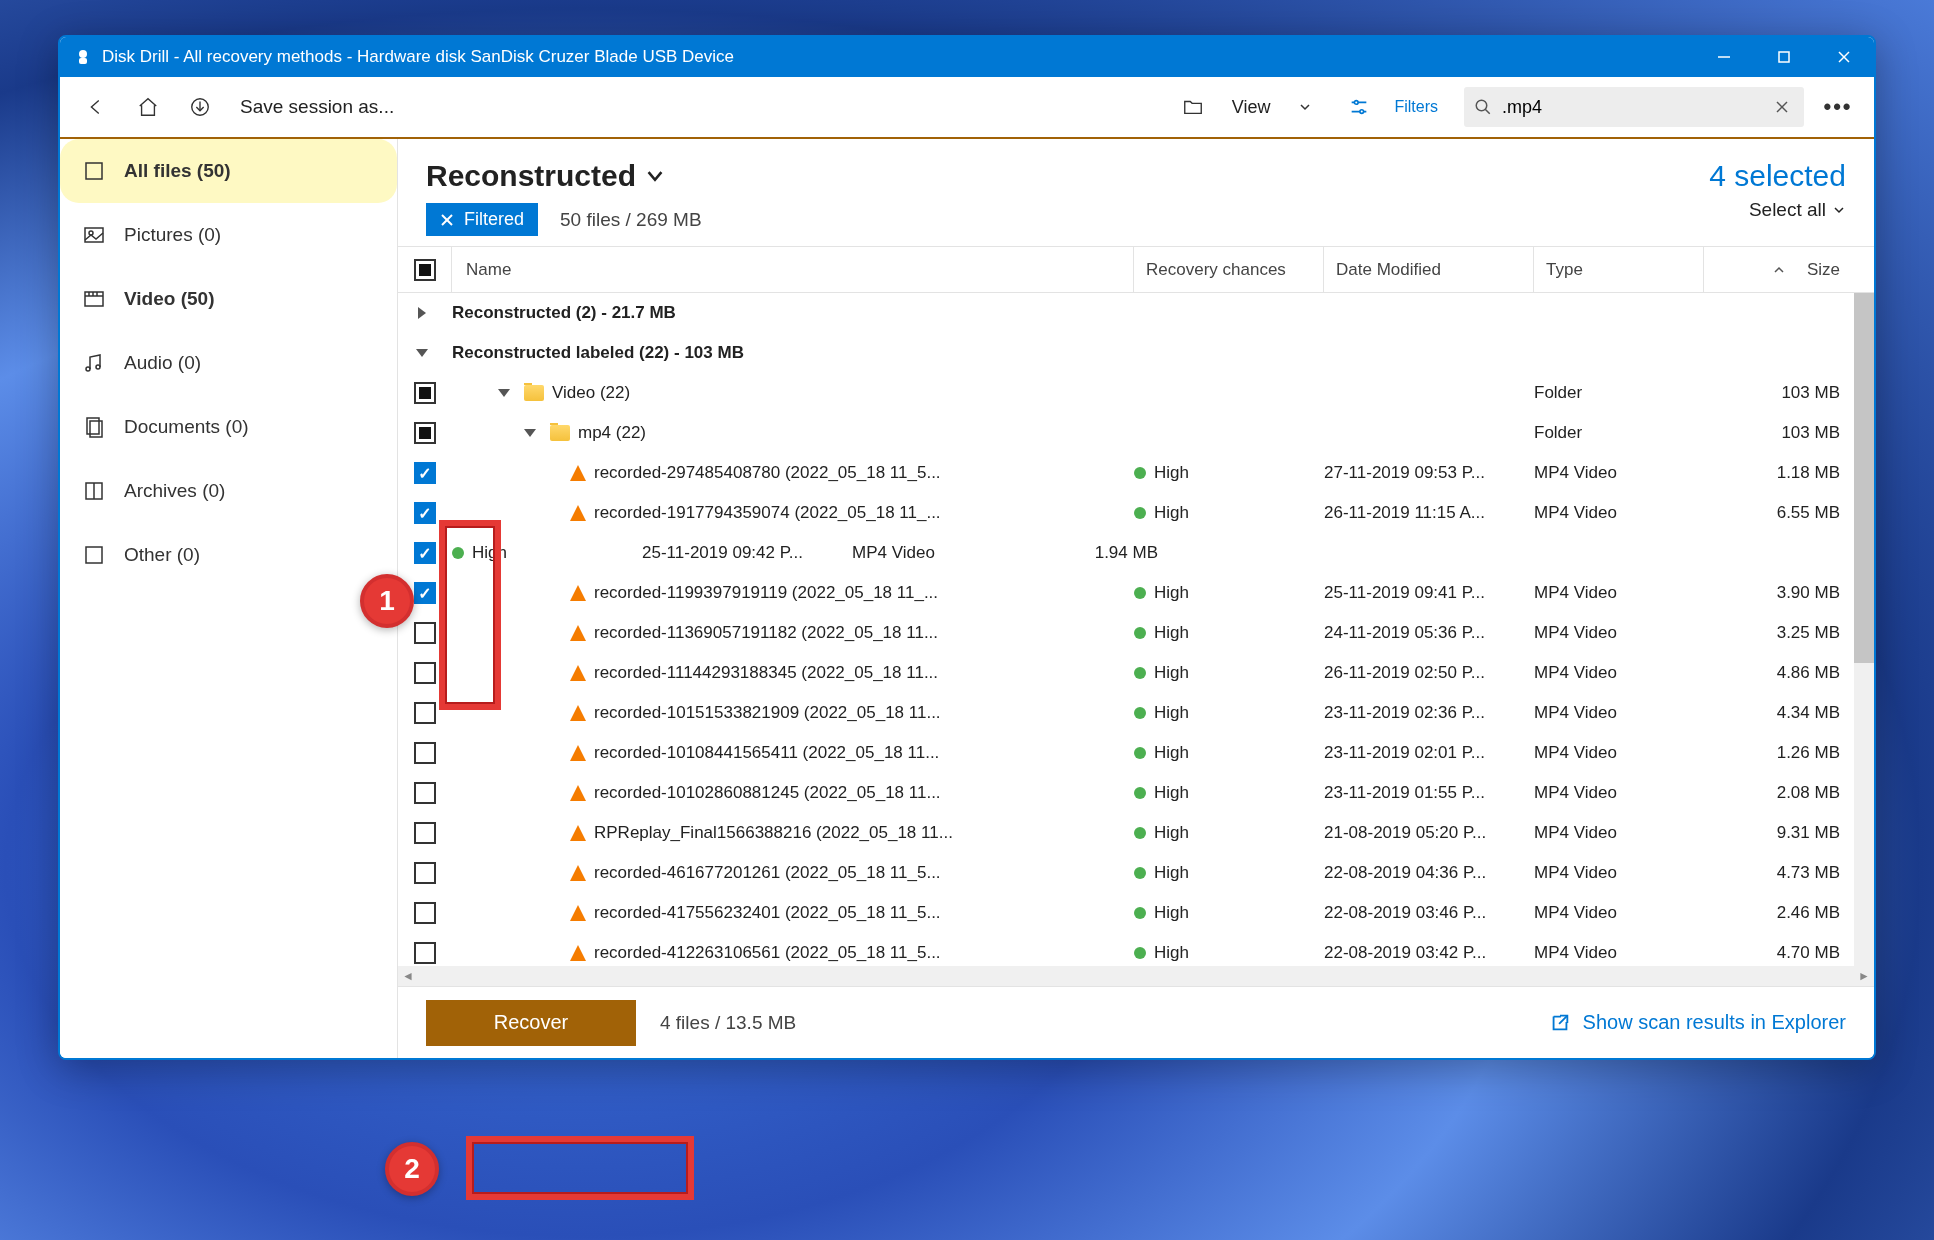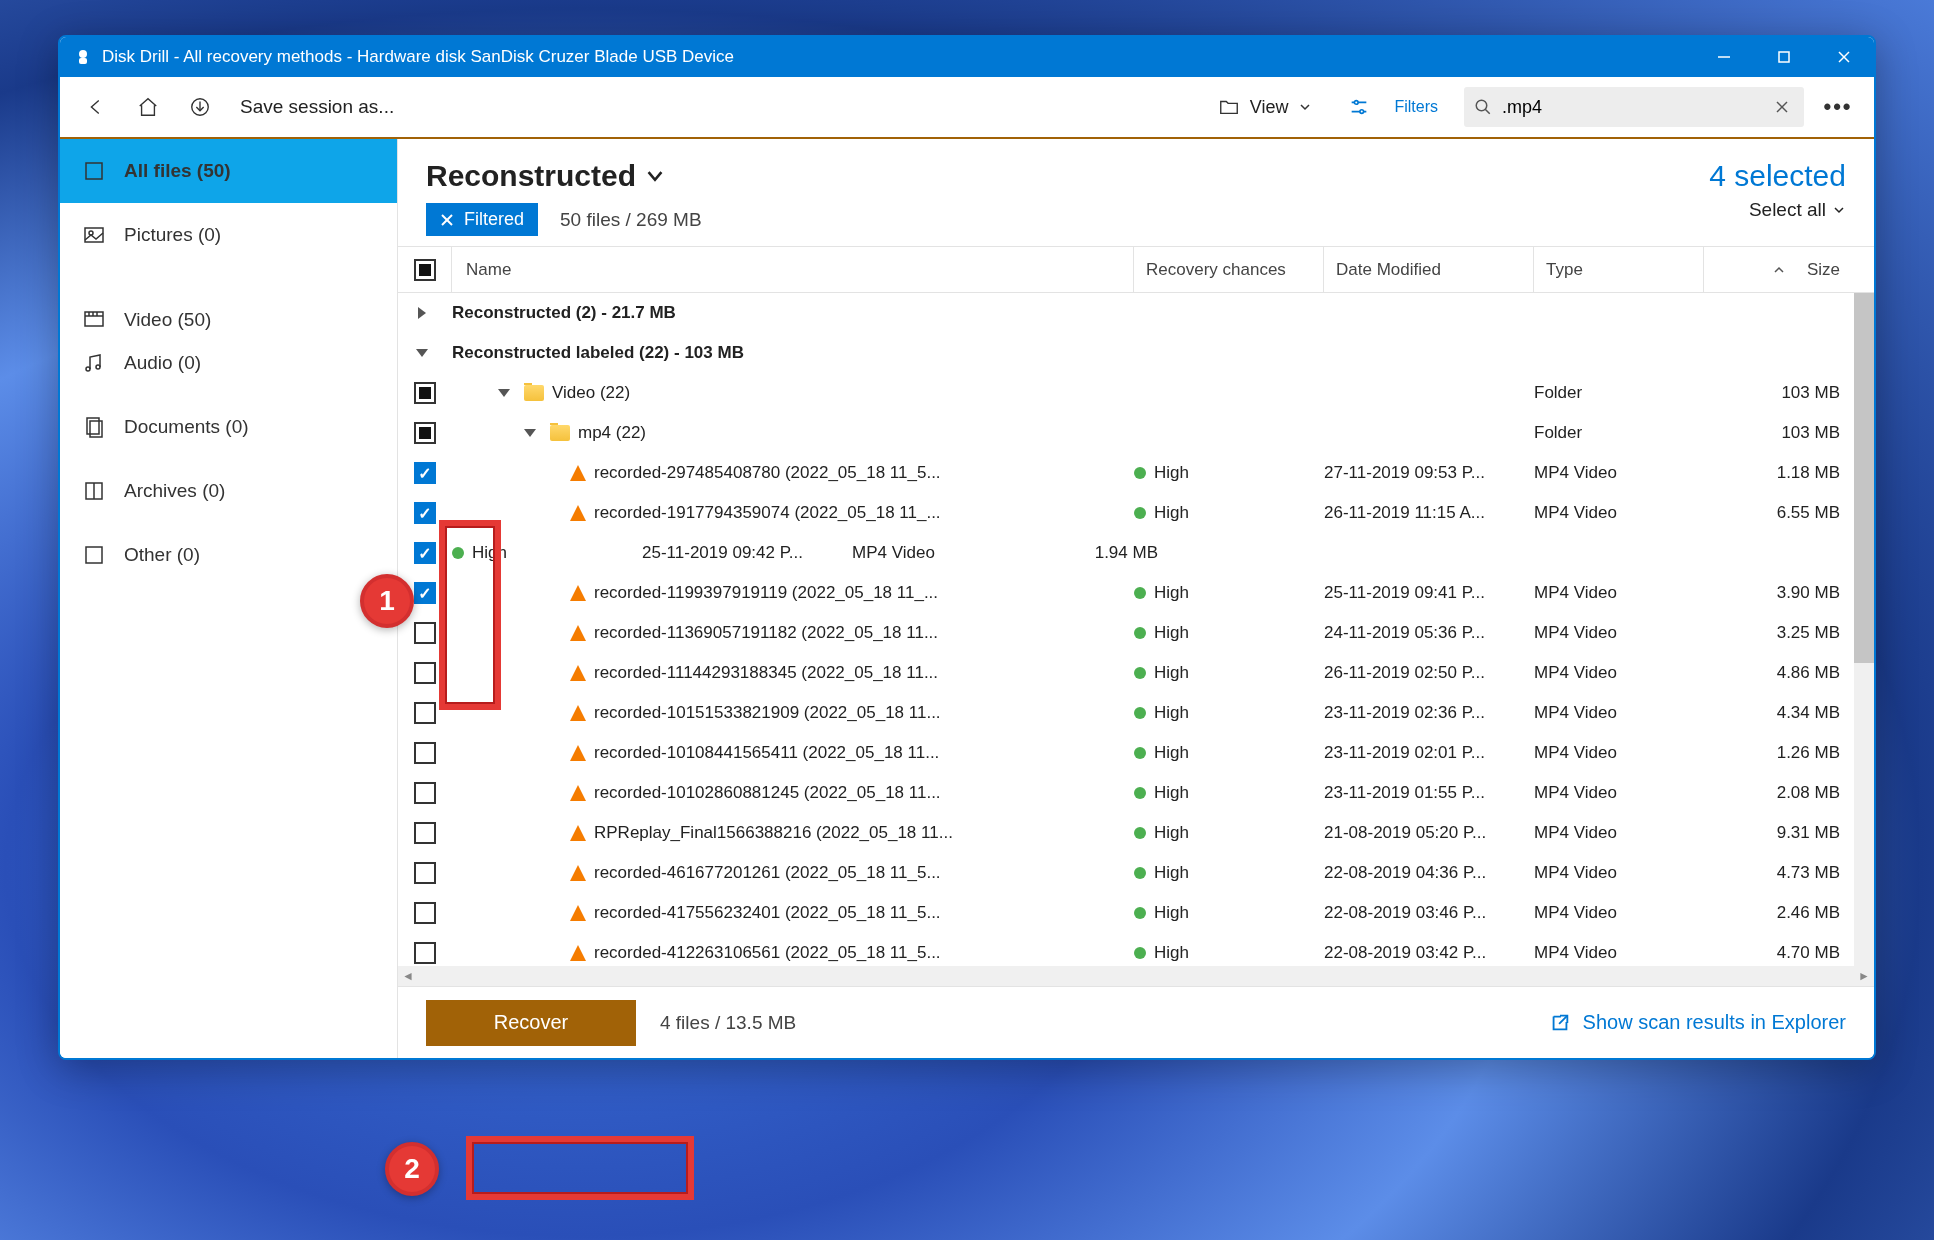--- a/index.html
+++ b/index.html
@@ -40,32 +40,32 @@
   border-bottom: 2px solid #a16207;
   display: flex;
   align-items: center;
   padding: 0 18px;
   gap: 16px;
 }
 .tool-btn { width: 36px; height: 36px; display: flex; align-items: center; justify-content: center; cursor: pointer; border-radius: 4px; }
 .tool-btn svg { width: 22px; height: 22px; stroke: #333; fill: none; stroke-width: 1.5; }
 .save-session { font-size: 19px; color: #222; cursor: pointer; padding: 0 6px; }
 .toolbar .spacer { flex: 1; }
-.view-btn { display: flex; align-items: center; gap: 10px; cursor: pointer; font-size: 18px; color: #222; padding: 6px 10px; }
+.view-btn { display: flex; align-items: center; gap: 28px; cursor: pointer; font-size: 18px; color: #222; padding: 6px 10px; }
 .filters-btn { display: flex; align-items: center; gap: 24px; cursor: pointer; font-size: 16px; color: #0078d4; padding: 6px 10px; }
 .search-box { width: 340px; height: 40px; background: #ededed; border-radius: 3px; display: flex; align-items: center; padding: 0 10px; gap: 10px; }
 .search-box input { flex: 1; border: none; background: transparent; font-size: 18px; outline: none; }
 .search-box .clear { cursor: pointer; width: 24px; height: 24px; display: flex; align-items: center; justify-content: center; }
 .more-btn { width: 36px; display: flex; align-items: center; justify-content: center; cursor: pointer; font-size: 22px; color: #333; letter-spacing: 2px; font-weight: bold; }
 
 .body { flex: 1; display: flex; overflow: hidden; }
 .sidebar { width: 338px; background: #fff; border-right: 1px solid #e3e3e3; }
 .side-item { height: 64px; display: flex; align-items: center; padding: 0 22px; gap: 18px; font-size: 19px; color: #333; cursor: pointer; }
-.side-item.active { background: #0ea5e9; font-weight: 600; }
-.side-item.bold { font-weight: 400; align-items: flex-end; }
+.side-item.active { background: #fef9c3; font-weight: 600; border-radius: 19px; }
+.side-item.bold { font-weight: 700; }
 .side-item svg { width: 24px; height: 24px; stroke: #333; fill: none; stroke-width: 1.5; }
 
 .main { flex: 1; display: flex; flex-direction: column; overflow: hidden; }
 .main-header { padding: 20px 28px 10px 28px; display: flex; align-items: flex-start; justify-content: space-between; }
 .main-title-group { display: flex; flex-direction: column; gap: 10px; }
 .main-title { font-size: 30px; font-weight: 600; color: #222; display: flex; align-items: center; gap: 10px; cursor: pointer; }
 .main-subtitle-row { display: flex; align-items: center; gap: 22px; }
 .filtered-badge { background: #0078d4; color: #fff; padding: 6px 14px; font-size: 18px; display: flex; align-items: center; gap: 10px; cursor: pointer; }
 .file-count { font-size: 19px; color: #444; }
 .selection-info { text-align: right; }

